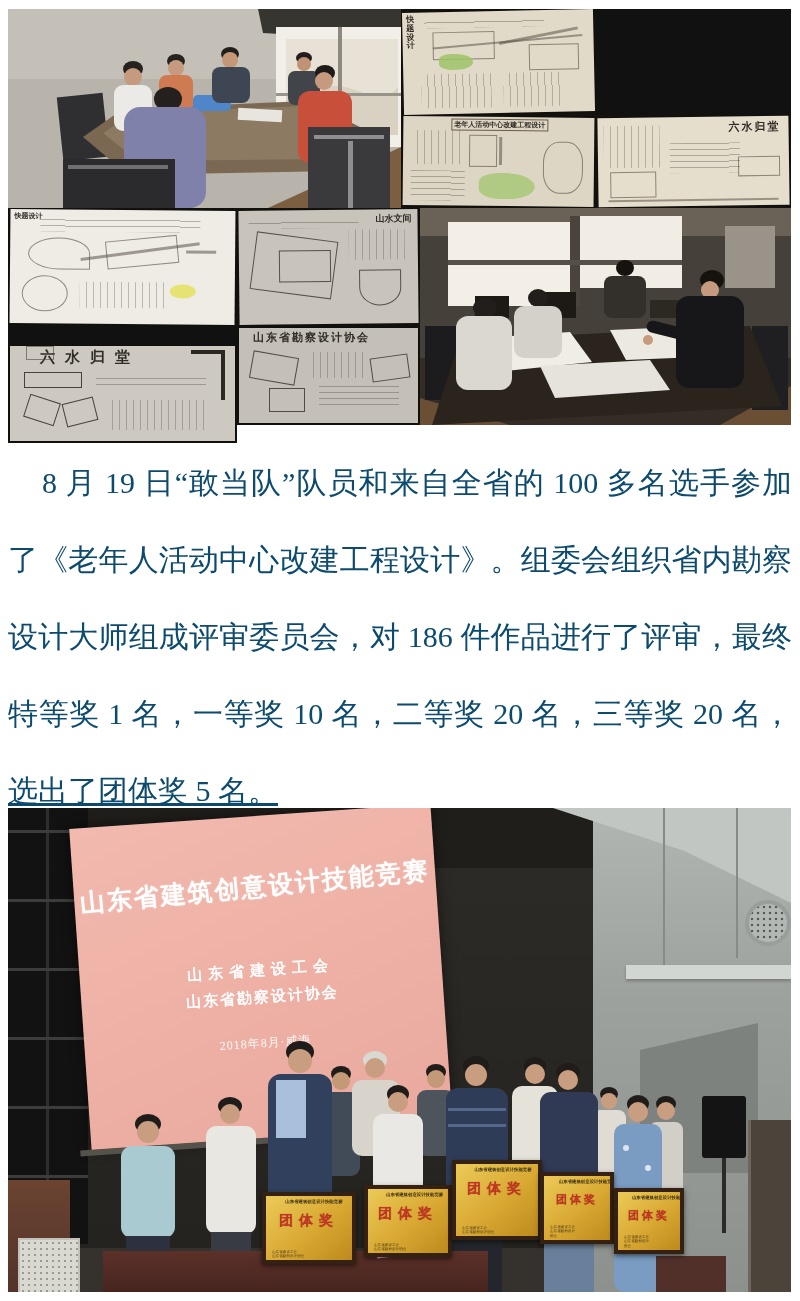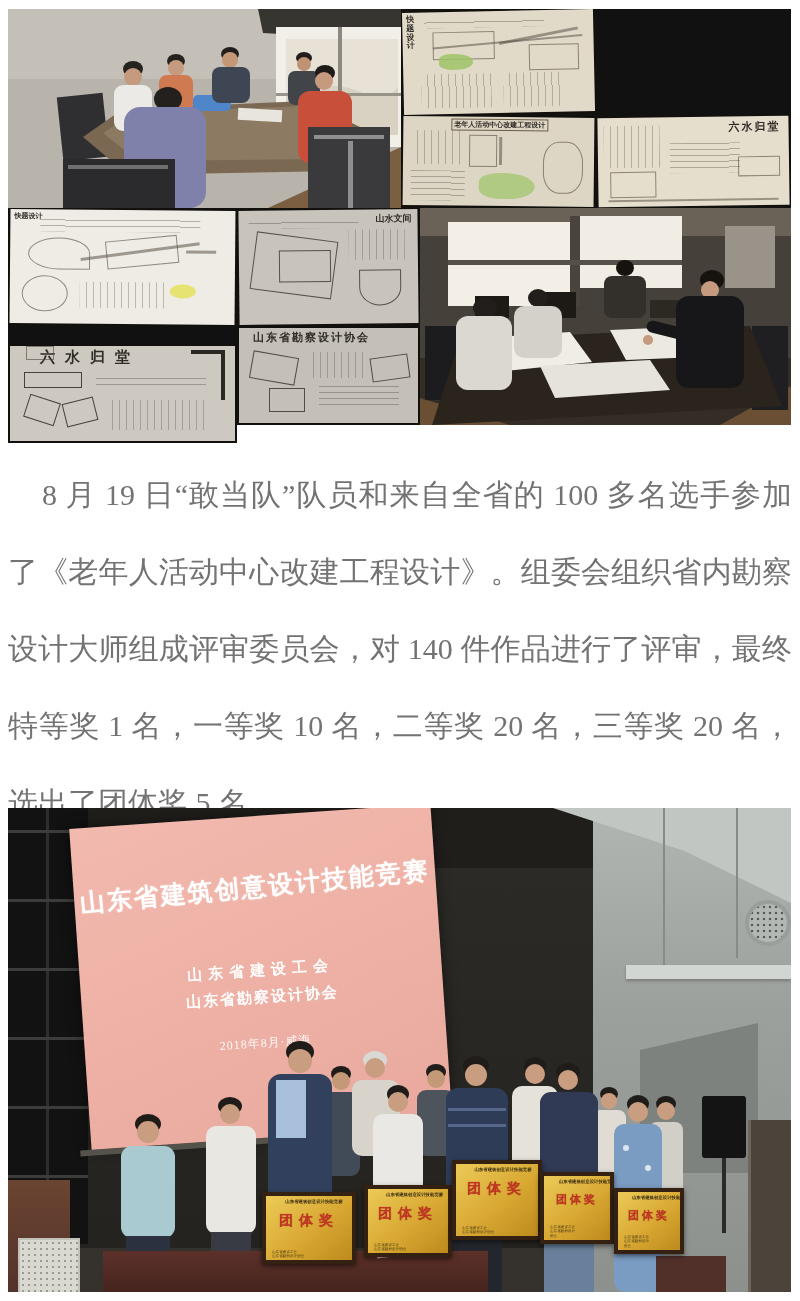--- a/index.html
+++ b/index.html
@@ -20,21 +20,21 @@
   .sheet .yellow{position:absolute;background:#e4e156;border-radius:50%;opacity:.8;}
   .sheet .scrib{position:absolute;background:
      repeating-linear-gradient(0deg,transparent 0 5px,rgba(70,64,55,.35) 5px 6px);}
   .sheet .scribv{position:absolute;background:
      repeating-linear-gradient(90deg,transparent 0 6px,rgba(70,64,55,.3) 6px 7px);}
   .sheet-title{position:absolute;color:#2f2b26;font-weight:bold;white-space:nowrap;
      font-family:"Liberation Serif","DejaVu Serif",serif;}
   .gray-paper{background:#c9c4bb;}
 
   
-  .para{position:absolute;left:8px;top:456px;width:784px;color:#737373;}
+  .para{position:absolute;left:8px;top:444px;width:784px;color:#0c4a6e;}
   .pline{font-size:30px;line-height:77px;height:77px;white-space:nowrap;
          text-align:justify;text-align-last:justify;}
   .pline.first{text-indent:34px;}
   .pline.last{text-align-last:left;white-space:normal;text-decoration:underline;}
 
   
   .award{position:absolute;left:8px;top:808px;width:783px;height:484px;overflow:hidden;background:#35312c;}
   .aw{position:absolute;}
   .aw-band-top{left:0;top:0;width:600px;height:80px;background:#201e1b;}
   .aw-chalk{left:70px;top:60px;width:530px;height:380px;background:linear-gradient(#2b2a26,#24231f);}
@@ -252,21 +252,21 @@
         <rect x="256" y="88" width="68" height="92" rx="13" fill="#17171a"></rect>
         <rect x="226" y="118" width="56" height="12" rx="6" fill="#17171a" transform="rotate(14 254 124)"></rect>
         <circle cx="228" cy="132" r="5" fill="#c69a7e"></circle>
       </svg>
     </div>
   </figure>
 
   <div class="para">
     <div class="pline first">8 月 19 日“敢当队”队员和来自全省的 100 多名选手参加</div>
     <div class="pline">了《老年人活动中心改建工程设计》。组委会组织省内勘察</div>
-    <div class="pline">设计大师组成评审委员会，对 140 件作品进行了评审，最终</div>
+    <div class="pline">设计大师组成评审委员会，对 186 件作品进行了评审，最终</div>
     <div class="pline">特等奖 1 名，一等奖 10 名，二等奖 20 名，三等奖 20 名，</div>
     <div class="pline last">选出了团体奖 5 名。</div>
   </div>
 
   <figure class="award">
     <div class="aw aw-band-top"></div>
     <div class="aw aw-chalk"></div>
     <div class="aw aw-panels-left"></div>
     <div class="aw aw-wall-right"></div>
     <div class="aw aw-ceiling"></div>

